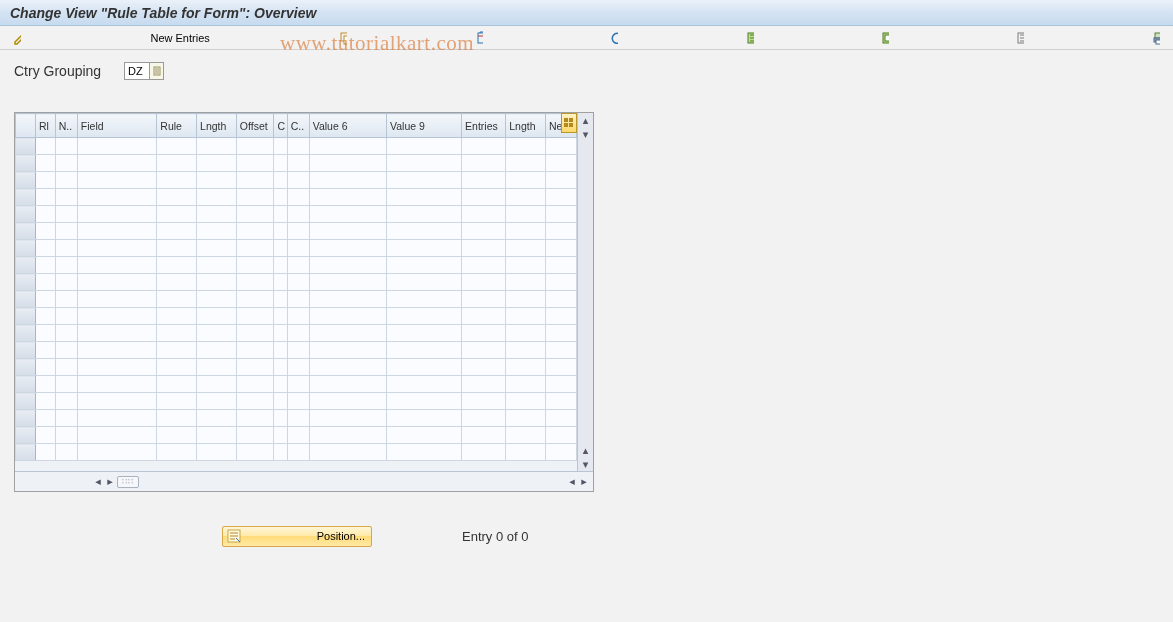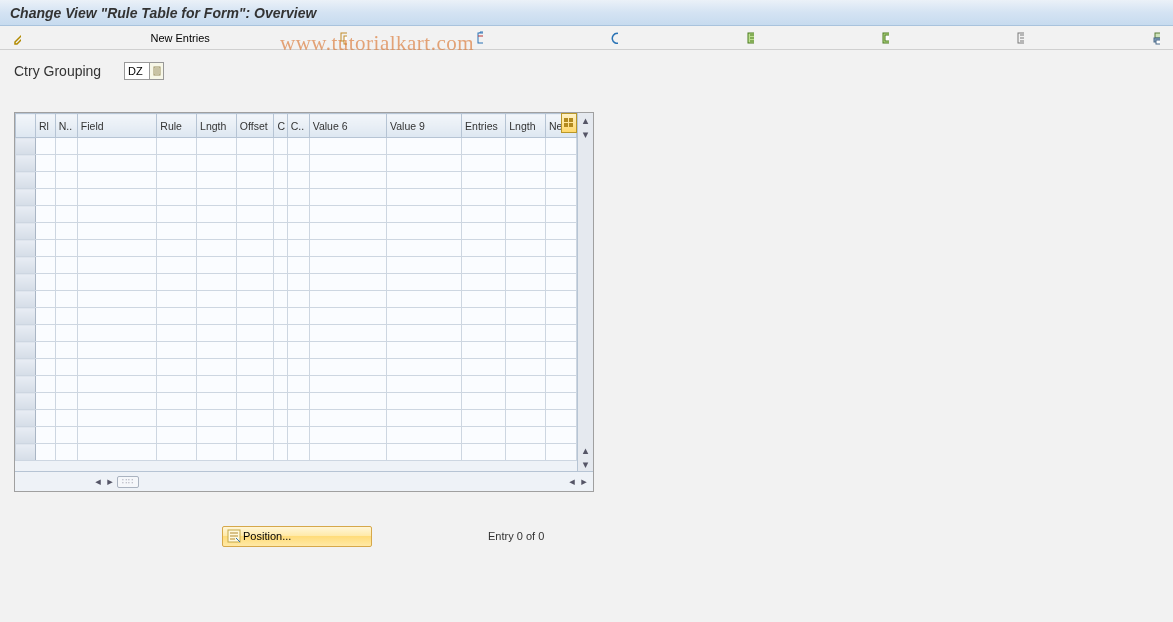--- a/index.html
+++ b/index.html
@@ -205,33 +205,32 @@
     height: 28px;
   }
   .position-btn {
     width: 150px;
     height: 21px;
     border:1px solid #d6a84a;
     background: linear-gradient(to bottom,#fff6d8,#ffe9a6 49%,#ffdc7a 50%,#ffe9a6);
     border-radius:2px;
     display:flex;
     align-items:center;
-    justify-content:flex-start;
+    justify-content:flex-end;
     gap:6px;
     cursor:pointer;
     font-size:11px;
     position:relative;
     padding-left:20px;
   }
   .position-btn .pos-icon{
     position:absolute;left:4px;top:2px;width:14px;height:14px;
   }
   .entry-text {
-    font-size:11px;
-    margin-left:26px;
+    font-size:13px;
   }
   svg {display:block;}
 </style>
 </head>
 <body>
 
 <div class="title-bar">
   <span>Change View "Rule Table for Form": Overview</span>
 </div>
 

